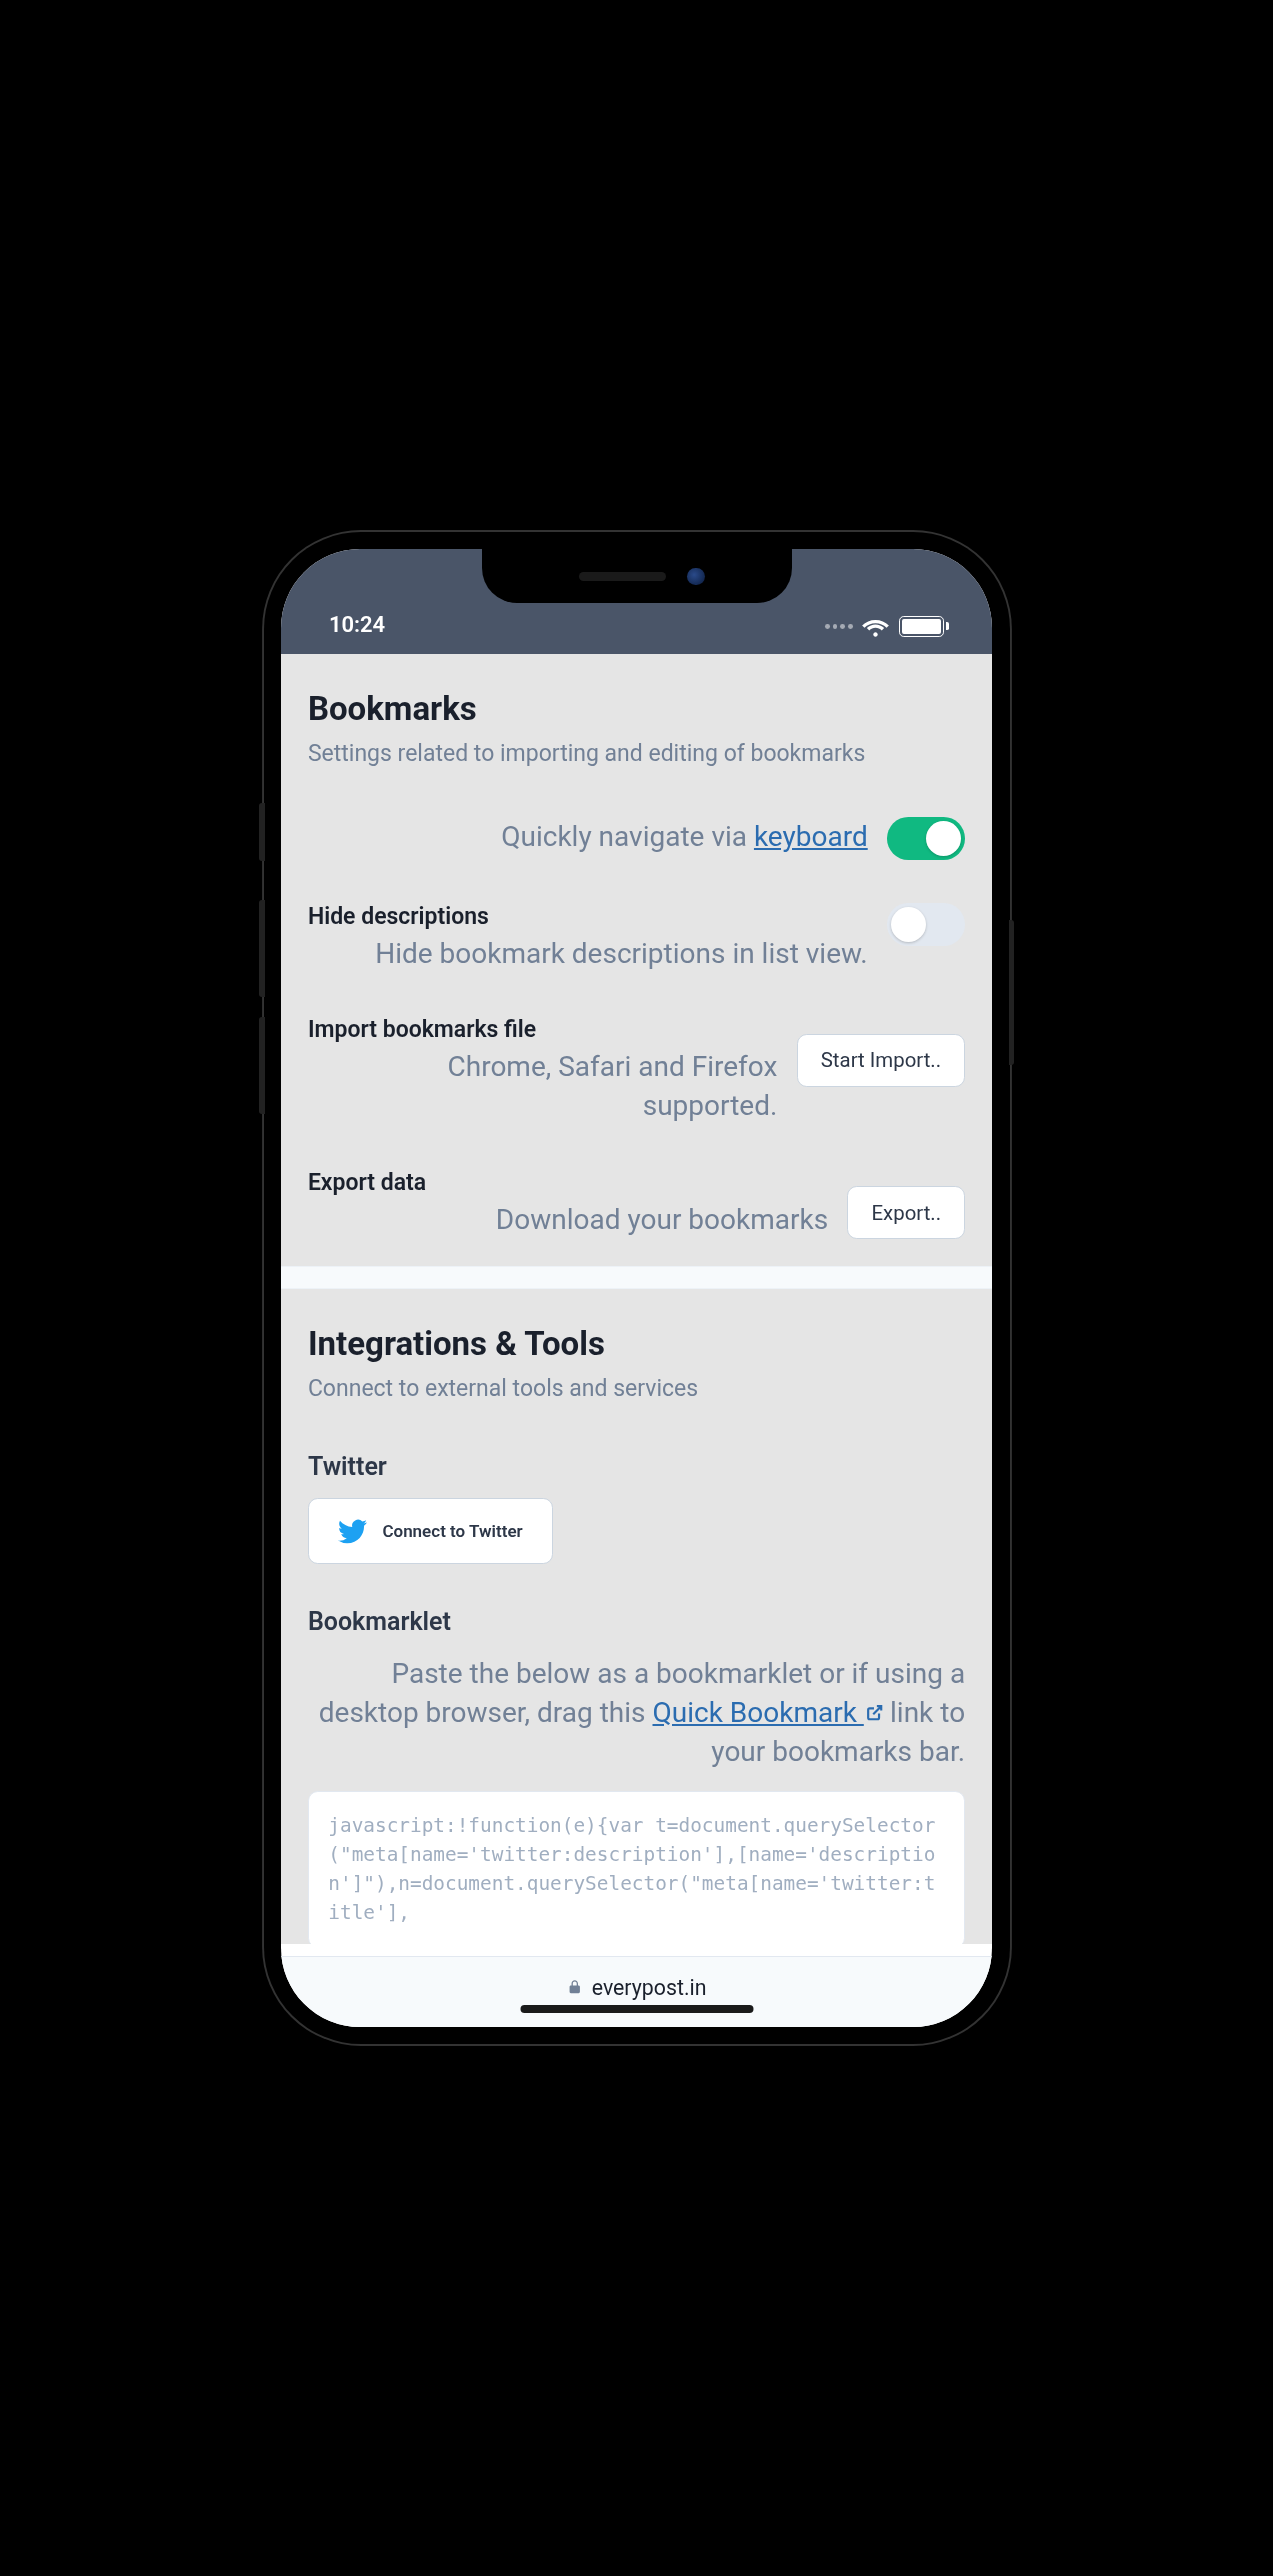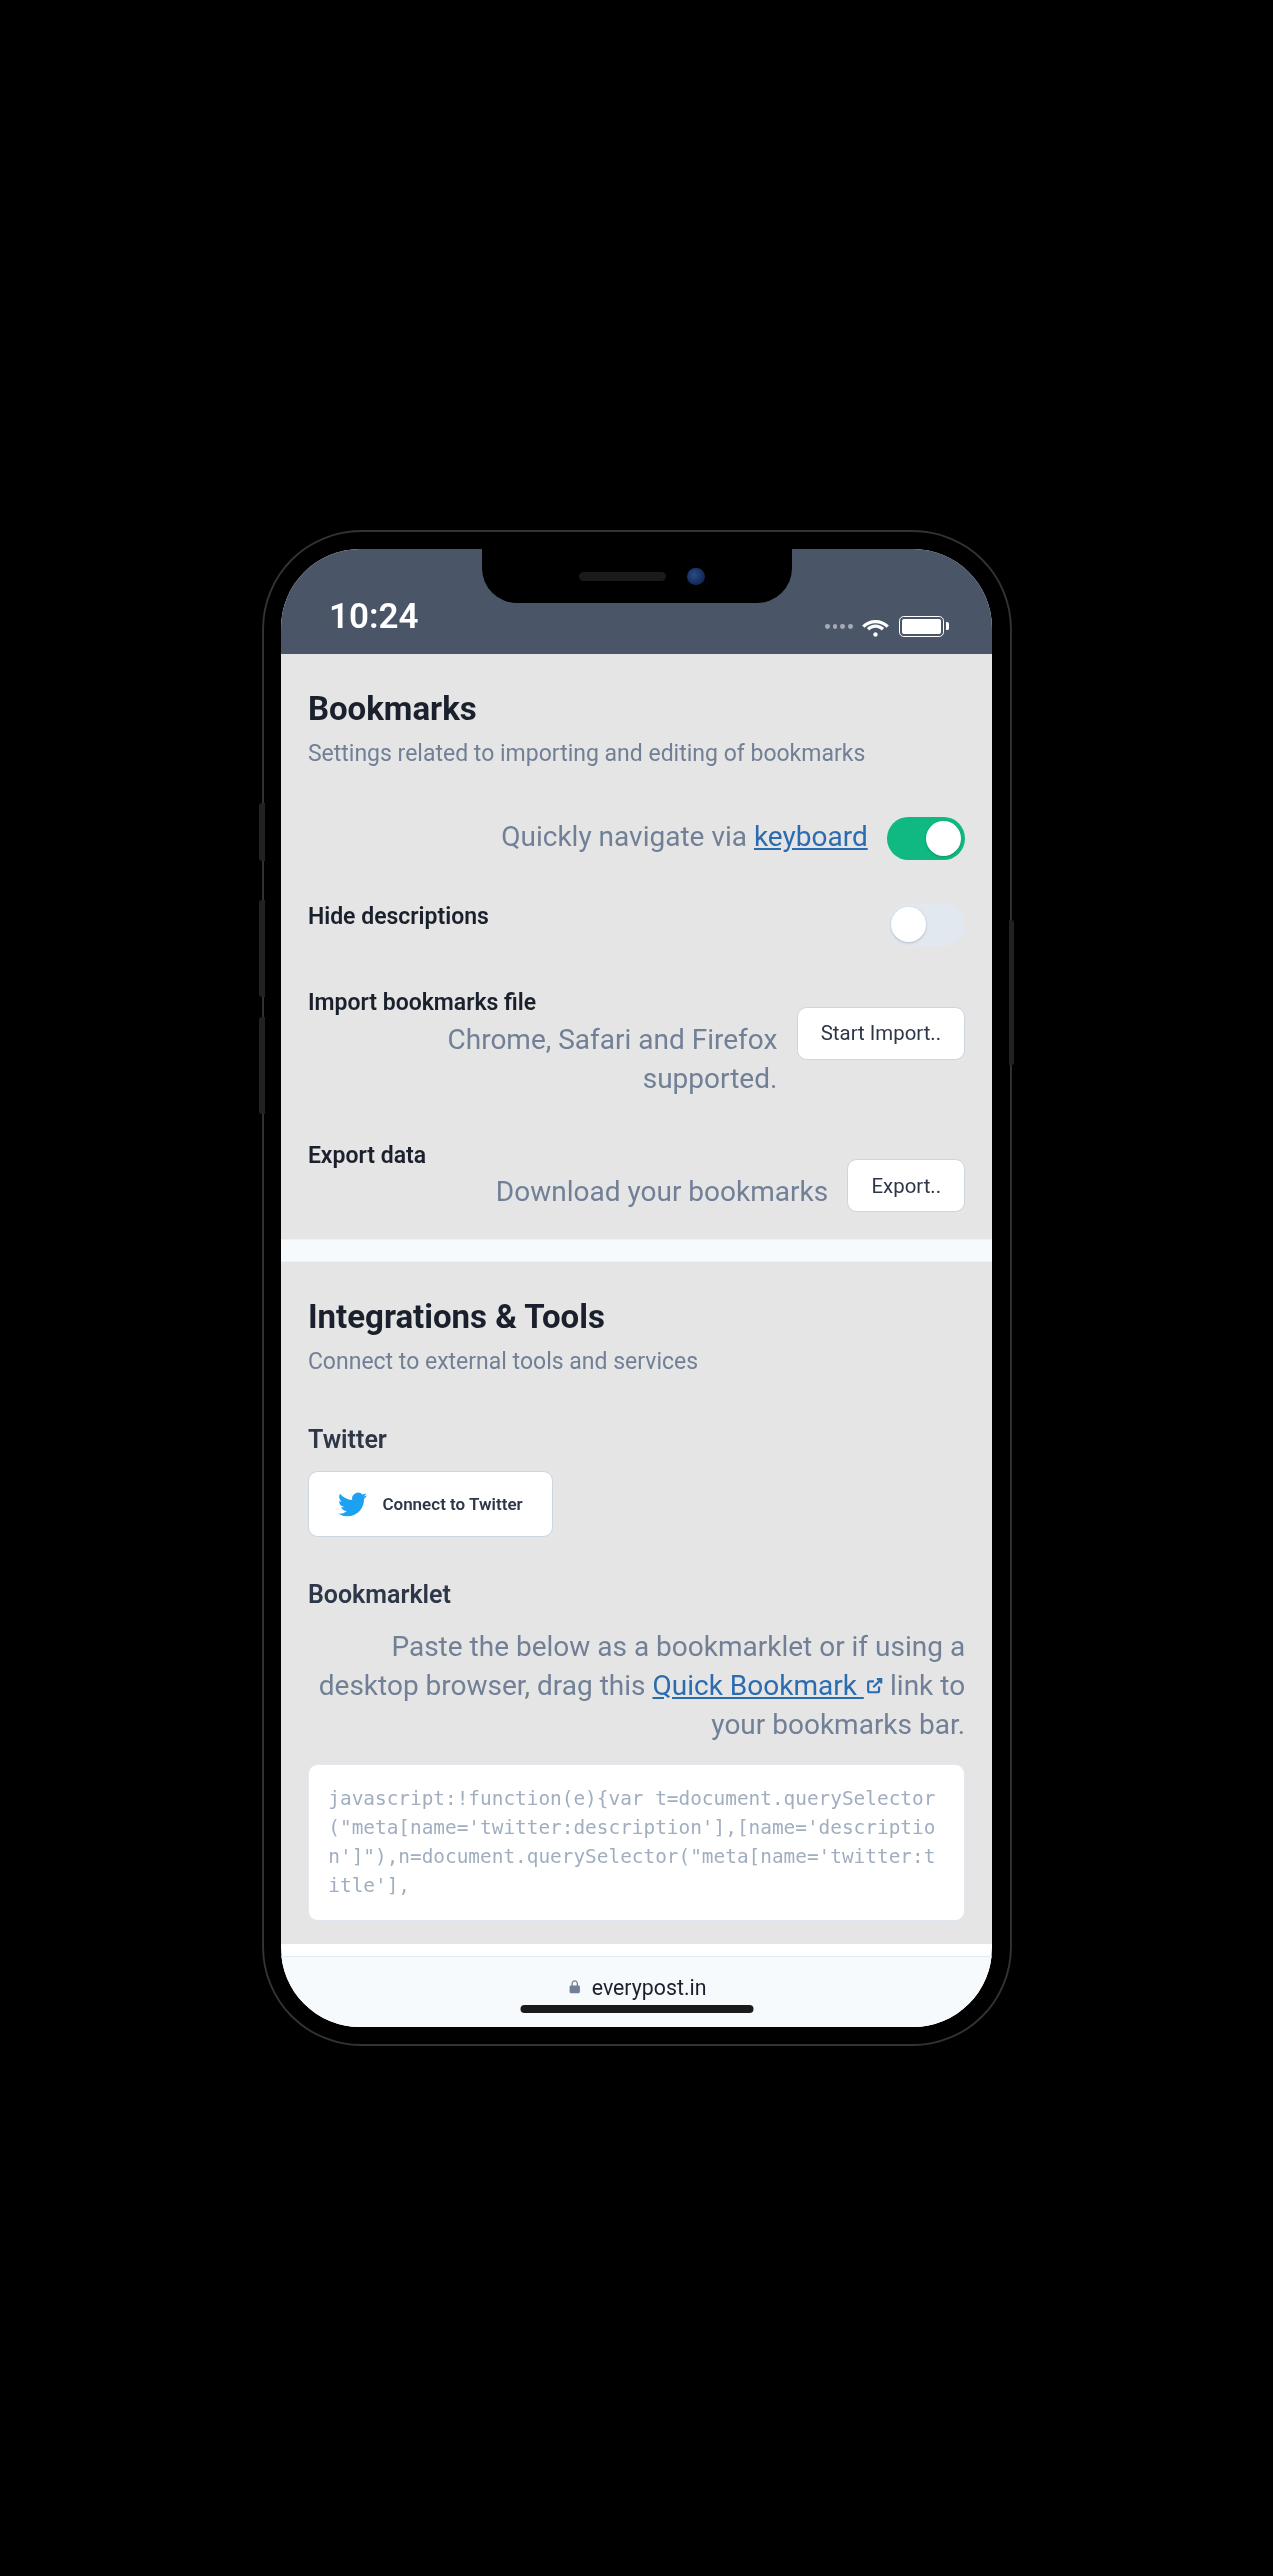--- a/index.html
+++ b/index.html
@@ -68,21 +68,21 @@
     .status-bar {
       background: #4a5568;
       height: 105px;
       display: flex;
       align-items: flex-end;
       justify-content: space-between;
       padding: 0 48px 17.4px 48px;
       color: #fff;
     }
     .status-time {
-      font-size: 35px;
+      font-size: 22px;
       font-weight: 600;
     }
     .status-right {
       display: flex;
       align-items: center;
       gap: 9.7px;
     }
     .signal-dots {
       display: flex;
       gap: 2.9px;
@@ -366,20 +366,21 @@
             </div>
           </div>
           <div class="toggle on">
             <div class="toggle-knob"></div>
           </div>
         </div>
 
         <div class="setting-row">
           <div class="setting-info">
             <div class="setting-label">Hide descriptions</div>
+            <div class="setting-description">Hide bookmark descriptions in list view.</div>
           </div>
           <div class="toggle off">
             <div class="toggle-knob"></div>
           </div>
         </div>
 
         <div class="setting-row">
           <div class="setting-info">
             <div class="setting-label">Import bookmarks file</div>
             <div class="setting-description">Chrome, Safari and Firefox supported.</div>

